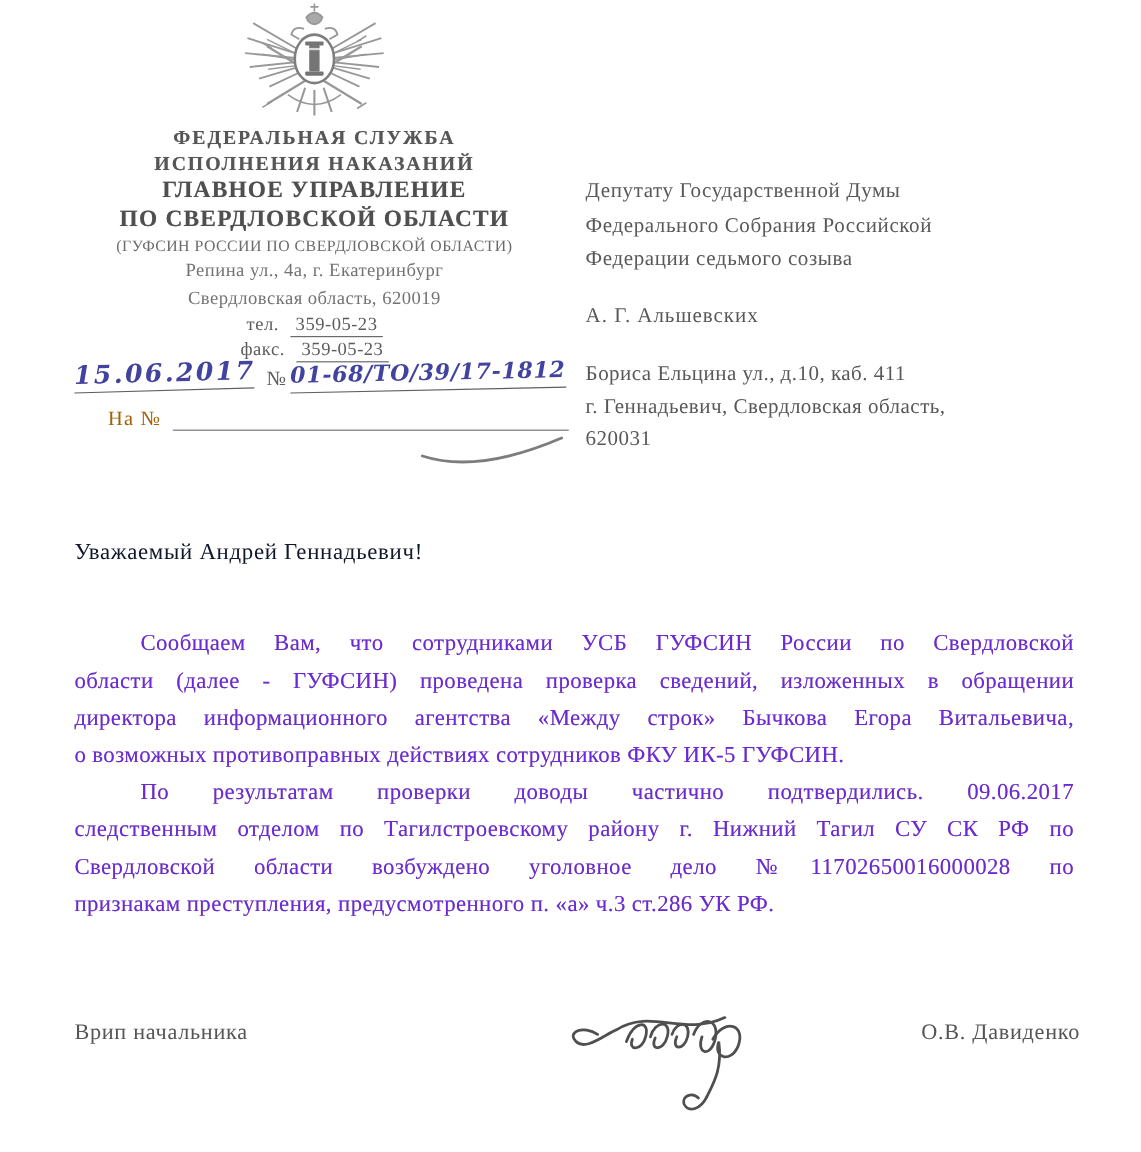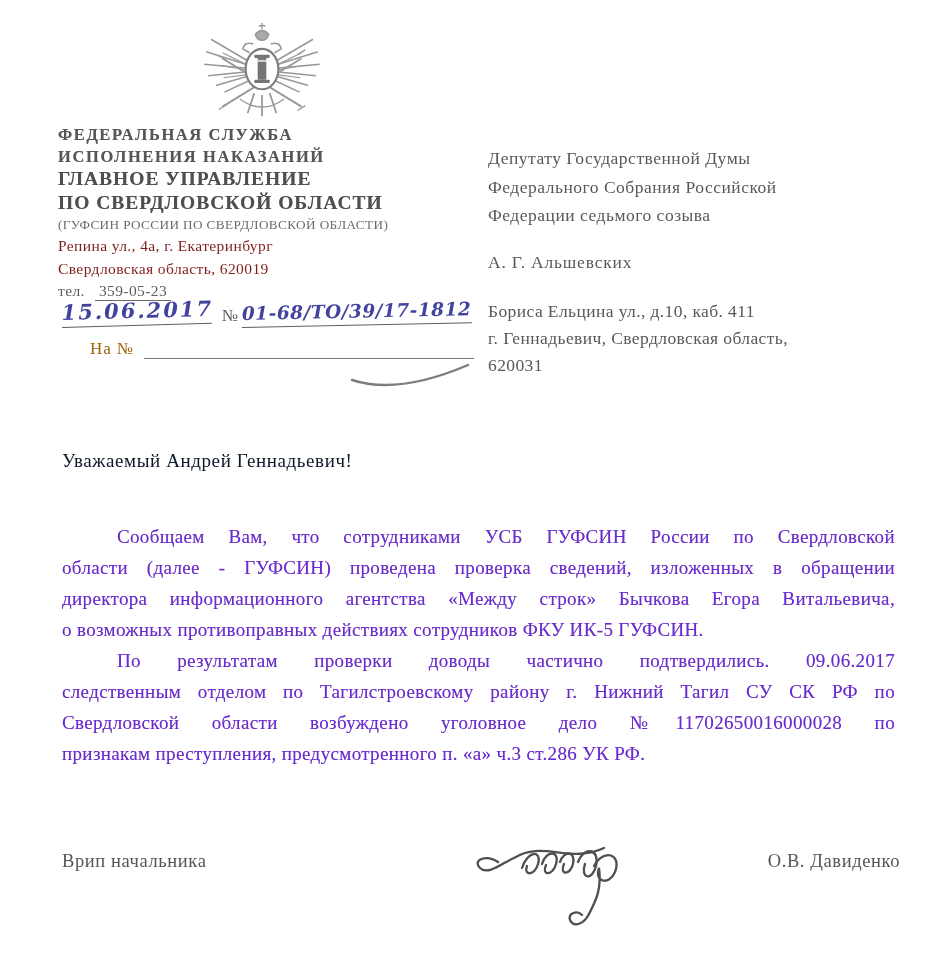--- a/index.html
+++ b/index.html
@@ -1,26 +1,26 @@
 <!DOCTYPE html>
 <html><head>
 <meta charset="utf-8">
 <style>
   html,body{margin:0;padding:0;background:#ffffff;}
   .page{
     position:relative;width:951px;height:960px;background:#fff;overflow:hidden;
     font-family:"Liberation Serif","DejaVu Serif",serif;color:#4a4a4a;
   }
   
-  .lh{position:absolute;left:58px;top:20px;width:408px;text-align:left;}
+  .lh{position:absolute;left:58px;top:0;width:408px;text-align:center;}
   .emblem{display:block;margin:0 auto 2px auto;}
   .org-small{font-size:16.5px;font-weight:bold;letter-spacing:1.6px;line-height:21.5px;color:#565656;text-shadow:0 0 0.6px rgba(90,90,90,.55);}
   .org-big{font-size:19.5px;font-weight:bold;letter-spacing:1px;line-height:23.5px;color:#4f4f4f;text-shadow:0 0 0.6px rgba(80,80,80,.55);}
   .org-paren{font-size:13.2px;letter-spacing:0.4px;line-height:20px;color:#6b6b6b;margin-top:1px;}
-  .addr{font-size:15.5px;line-height:22.5px;color:#7f1d1d;letter-spacing:0.4px;}
+  .addr{font-size:15.5px;line-height:22.5px;color:#737373;letter-spacing:0.4px;}
   .telrow{font-size:15.5px;line-height:21px;color:#5c5c5c;letter-spacing:0.4px;}
   .telrow .num{border-bottom:1.3px solid #6a6a6a;padding:0 4px 1px 4px;margin-left:10px;margin-top:28px;}
   
   .refline{position:absolute;left:62px;top:300px;width:410px;display:flex;align-items:flex-end;}
   .hw{font-family:"DejaVu Serif",serif;font-style:italic;font-weight:bold;color:#41439f;}
   .dateu{width:150px;text-align:center;border-bottom:1.4px solid #5f5f5f;font-size:21px;letter-spacing:2px;transform:rotate(-1.6deg);transform-origin:left bottom;padding-bottom:2px;}
   .nosign{font-size:17px;color:#5c5c5c;margin:0 4px 2px 10px;}
   .numu{width:232px;text-align:center;border-bottom:1.4px solid #5f5f5f;font-size:18.5px;letter-spacing:0.5px;transform:rotate(-1.2deg);transform-origin:left bottom;padding-bottom:3px;white-space:nowrap;}
   .naline{position:absolute;left:90px;top:338px;display:flex;align-items:flex-end;}
   .nalabel{font-size:17px;color:#a16207;letter-spacing:1px;}
@@ -81,20 +81,21 @@
     </svg>
 
     <div class="org-small">ФЕДЕРАЛЬНАЯ  СЛУЖБА</div>
     <div class="org-small">ИСПОЛНЕНИЯ  НАКАЗАНИЙ</div>
     <div class="org-big">ГЛАВНОЕ  УПРАВЛЕНИЕ</div>
     <div class="org-big">ПО СВЕРДЛОВСКОЙ ОБЛАСТИ</div>
     <div class="org-paren">(ГУФСИН РОССИИ ПО СВЕРДЛОВСКОЙ ОБЛАСТИ)</div>
     <div class="addr">Репина ул., 4а, г. Екатеринбург</div>
     <div class="addr">Свердловская область, 620019</div>
     <div class="telrow"><span>тел.</span><span class="num">359-05-23</span></div>
+    <div class="telrow"><span>факс.</span><span class="num">359-05-23</span></div>
   </div>
 
   <div class="refline">
     <span class="hw dateu">15.06.2017</span>
     <span class="nosign">№</span>
     <span class="hw numu">01-68/ТО/39/17-1812</span>
   </div>
 
   <div class="naline">
     <span class="nalabel">На №</span>

